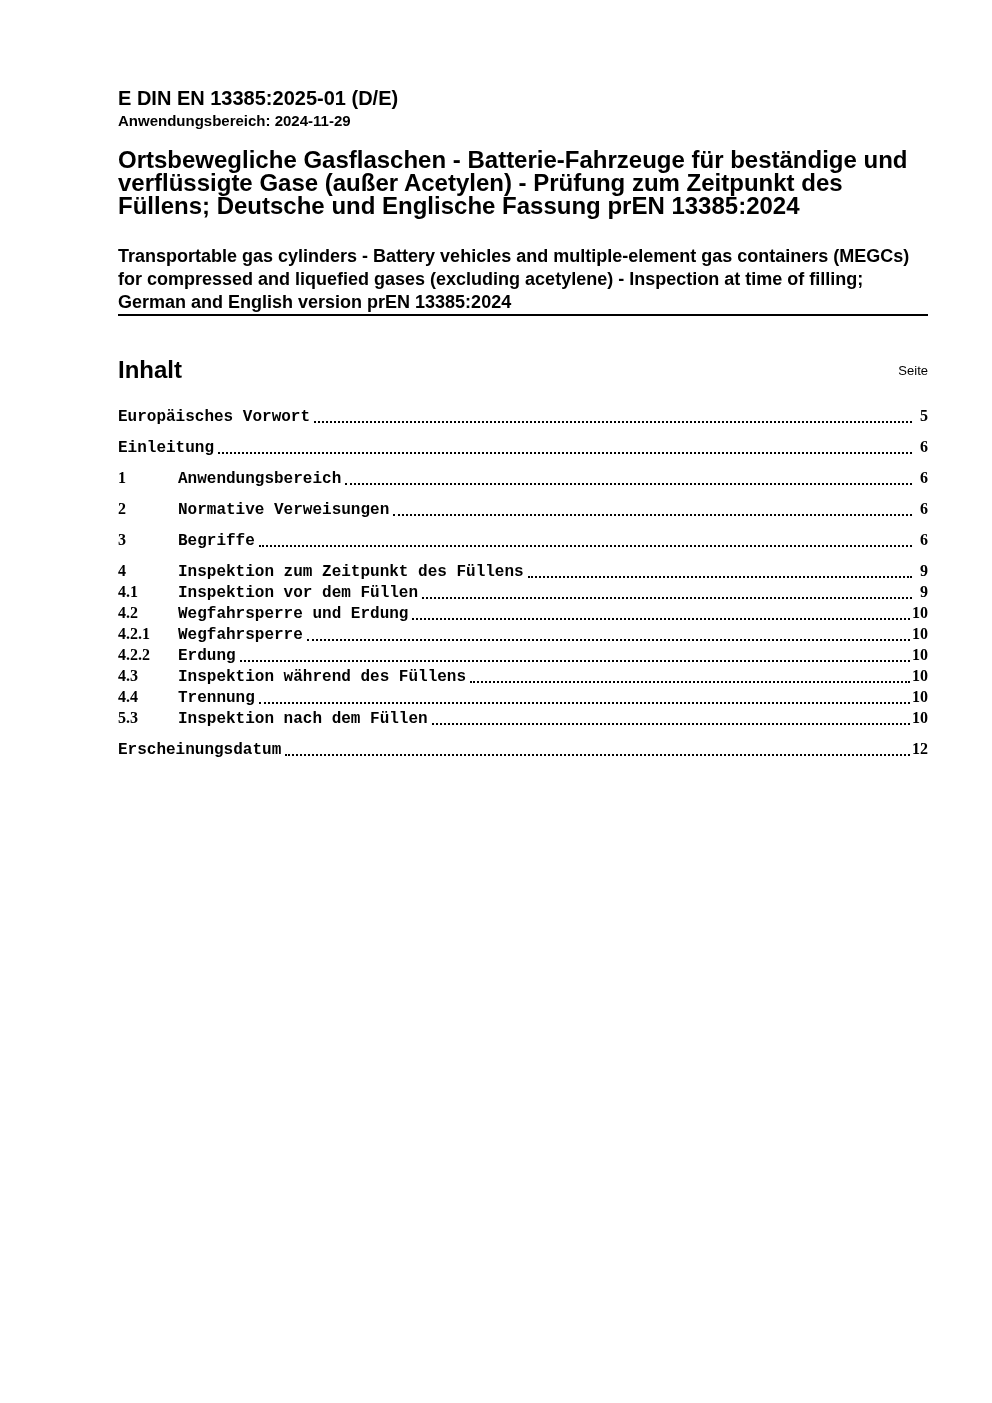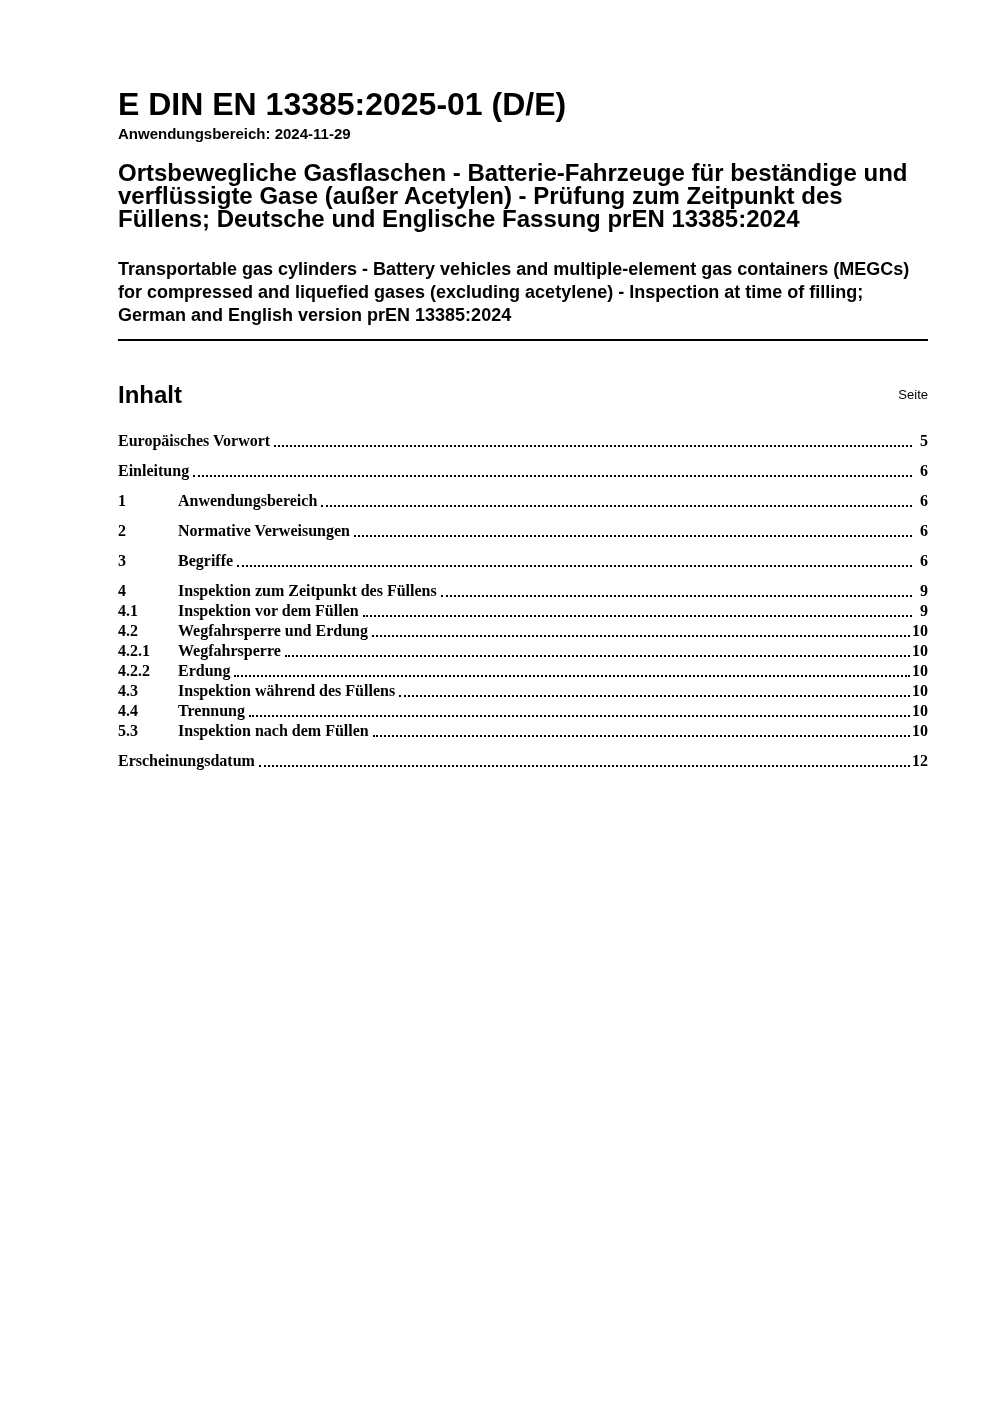--- a/index.html
+++ b/index.html
@@ -16,42 +16,42 @@
   }
   .sheet {
     position: absolute;
     left: 118px;
     top: 0;
     width: 810px;
   }
   
   .doc-title {
     margin: 88px 0 0 0;
-    font-size: 32px;
+    font-size: 20px;
     line-height: 1.05;
     font-weight: bold;
     letter-spacing: 0;
   }
   .pubdate {
     margin-top: 3px;
     font-size: 15px;
     font-weight: bold;
   }
   .title-de {
     margin-top: 19px;
     font-size: 24px;
     line-height: 23px;
     font-weight: bold;
   }
   .title-en {
     margin-top: 28px;
     font-size: 18px;
     line-height: 23px;
     font-weight: bold;
-    padding-bottom: 12px;
+    padding-bottom: 0;
     border-bottom: 2px solid #000000;
   }
   
   .toc-head {
     margin-top: 40px;
     display: flex;
     justify-content: space-between;
     align-items: center;
   }
   .toc-head h2 {
@@ -77,20 +77,21 @@
   }
   .toc-row.major {
     margin-top: 10px;
   }
   .toc-num {
     min-width: 60px;
     white-space: nowrap;
   }
   .toc-label {
     white-space: nowrap;
+    font-family: Liberation Mono, monospace;
   }
   .toc-dots {
     flex: 1 1 auto;
     min-width: 12px;
     border-bottom: 2px dotted #000000;
     margin: 0 2px 4px 4px;
     align-self: stretch;
   }
   .toc-page {
     white-space: nowrap;

